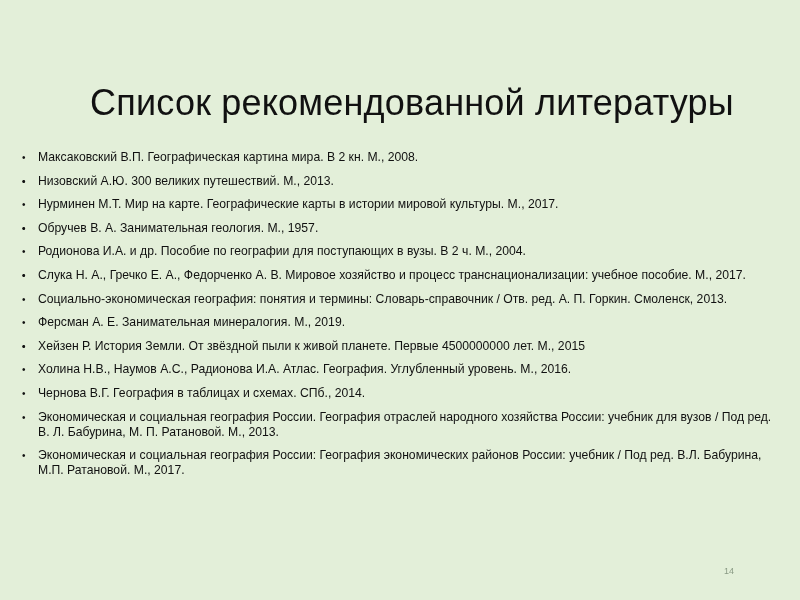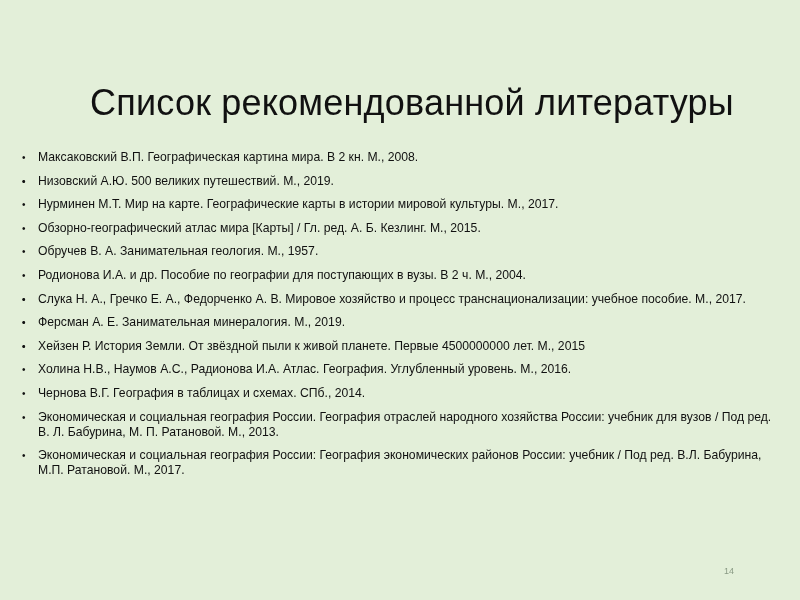--- a/index.html
+++ b/index.html
@@ -60,28 +60,28 @@
     }
   </style>
 </head>
 <body>
 
 <h1 class="slide-title">Список рекомендованной литературы</h1>
 
 <ul class="biblio">
   <li><span class="bullet">•</span><span class="author">Максаковский В.П.</span><span> Географическая картина мира. В 2 кн. М., 2008.</span></li>
   <li><span class="bullet">•</span><span class="author"></span></li>
-  <li><span class="bullet">•</span><span class="author">Низовский А.Ю.</span><span> 500 великих путешествий. М., 2019.</span></li>
+  <li><span class="bullet">•</span><span class="author">Низовский А.Ю.</span><span> 300 великих путешествий. М., 2013.</span></li>
   <li><span class="bullet">•</span><span class="author">Нурминен М.Т.</span><span> Мир на карте. Географические карты в истории мировой культуры. М., 2017.</span></li>
-  <li><span class="bullet">•</span><span class="author"></span><span>Обзорно-географический атлас мира [Карты] / Гл. ред. А. Б. Кезлинг. М., 2015.</span></li>
+  <li><span class="bullet">•</span><span class="author"></span></li>
   <li><span class="bullet">•</span><span class="author">Обручев В. А.</span><span> Занимательная геология. М., 1957.</span></li>
   <li><span class="bullet">•</span><span class="author">Родионова И.А. и др.</span><span> Пособие по географии для поступающих в вузы. В 2 ч. М., 2004.</span></li>
   <li><span class="bullet">•</span><span class="author"></span></li>
   <li><span class="bullet">•</span><span class="author">Слука Н. А., Гречко Е. А., Федорченко А. В.</span><span> Мировое хозяйство и процесс транснационализации: учебное пособие. М., 2017.</span></li>
-  <li><span class="bullet">•</span><span class="author"></span></li>
+  <li><span class="bullet">•</span><span class="author"></span><span>Социально-экономическая география: понятия и термины: Словарь-справочник / Отв. ред. А. П. Горкин. Смоленск, 2013.</span></li>
   <li><span class="bullet">•</span><span class="author">Ферсман А. Е.</span><span> Занимательная минералогия. М., 2019.</span></li>
   <li><span class="bullet">•</span><span class="author"></span></li>
   <li><span class="bullet">•</span><span class="author">Хейзен Р.</span><span> История Земли. От звёздной пыли к живой планете. Первые 4500000000 лет. М., 2015</span></li>
   <li><span class="bullet">•</span><span class="author">Холина Н.В., Наумов А.С., Радионова И.А.</span><span> Атлас. География. Углубленный уровень. М., 2016.</span></li>
   <li><span class="bullet">•</span><span class="author">Чернова В.Г.</span><span> География в таблицах и схемах. СПб., 2014.</span></li>
   <li><span class="bullet">•</span><span class="author"></span><span>Экономическая и социальная география России. География отраслей народного хозяйства России: учебник для вузов / Под ред. В. Л. Бабурина, М. П. Ратановой. М., 2013.</span></li>
   <li><span class="bullet">•</span><span class="author"></span><span>Экономическая и социальная география России: География экономических районов России: учебник / Под ред. В.Л. Бабурина, М.П. Ратановой. М., 2017.</span></li>
 </ul>
 
 <div class="page-number">14</div>

